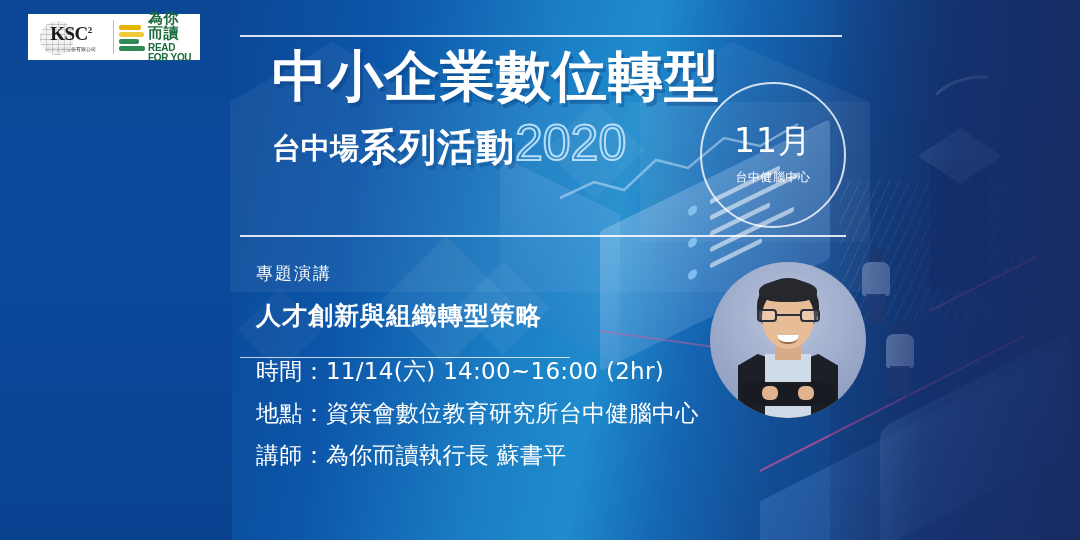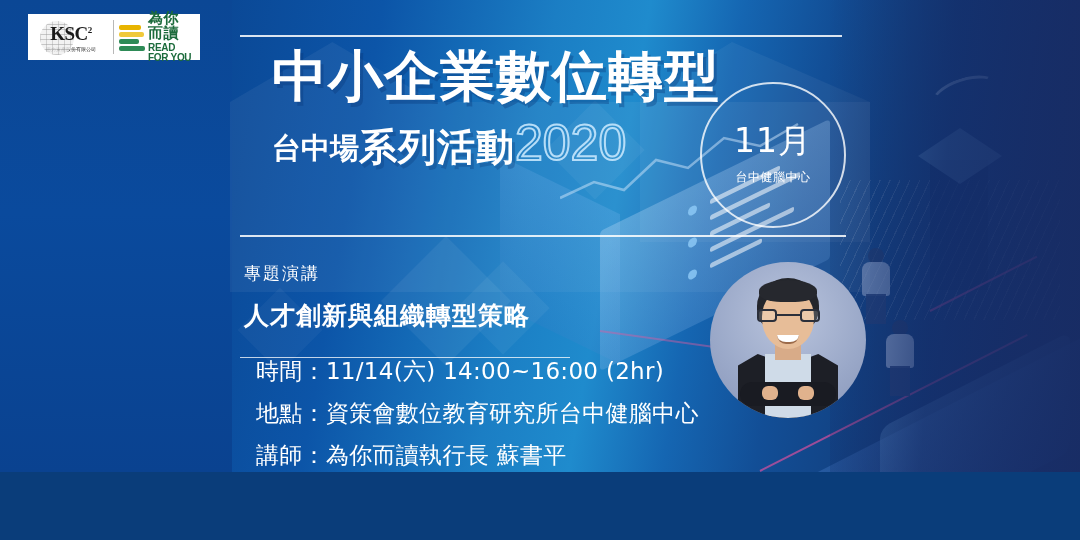--- a/index.html
+++ b/index.html
@@ -5,21 +5,21 @@
   html, body {
     margin: 0;
     padding: 0;
     background: #0a3d7a;
   }
   * { box-sizing: border-box; }
 
   .banner {
     position: relative;
     width: 1080px;
-    height: 472px;
+    height: 540px;
     overflow: hidden;
     font-family: "Liberation Sans", "DejaVu Sans", sans-serif;
     background: #0c4a94;
   }
 
   
   .bg-base {
     position: absolute; inset: 0;
     background: linear-gradient(100deg,
         #0a3f86 0%,
@@ -300,21 +300,21 @@
   .badge-place {
     margin-top: 12px;
     font-family: "DejaVu Sans", sans-serif;
     font-size: 12px;
     color: #ffffff;
     letter-spacing: 0.5px;
   }
 
   
   .talk {
-    position: absolute; left: 244px; top: 262px; z-index: 15;
+    position: absolute; left: 256px; top: 262px; z-index: 15;
   }
   .talk-kicker {
     font-family: "DejaVu Sans", sans-serif;
     font-size: 17px;
     color: #ffffff;
     letter-spacing: 2px;
   }
   .talk-title {
     margin-top: 14px;
     font-family: "DejaVu Sans", sans-serif;

